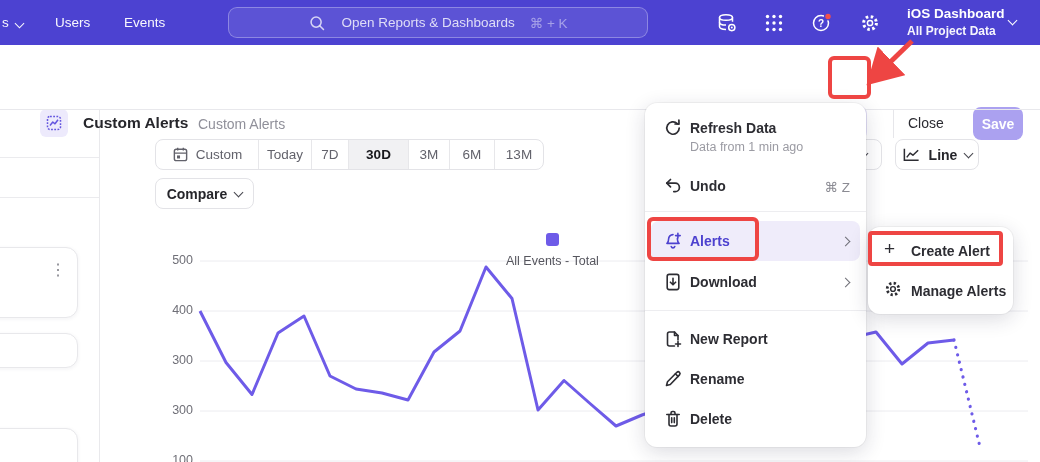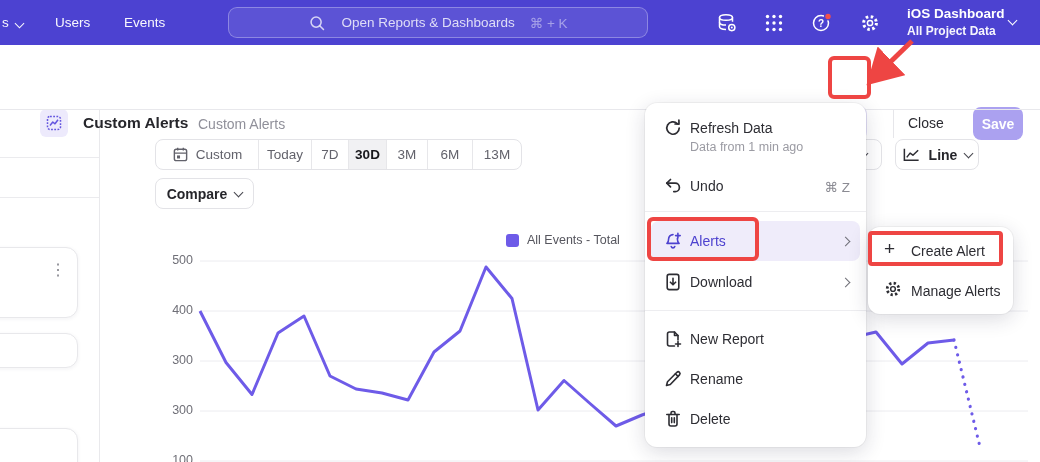--- a/index.html
+++ b/index.html
@@ -40,26 +40,26 @@
   
   .seg-group { position:absolute; left:155px; top:139px; height:31px; display:flex; background:#fff; border:1px solid #e3e3e7; border-radius:8px; overflow:hidden; z-index:2; }
   .seg { height:100%; display:flex; align-items:center; justify-content:center; gap:7px; font-size:13.5px; font-weight:500; color:#62626b; border-left:1px solid #e7e7ea; cursor:pointer; }
   .seg:first-child { border-left:none; }
   .seg.selected { background:#f1f1f3; color:#18181c; font-weight:700; }
   .btn-outline { position:absolute; height:31px; background:#fff; border:1px solid #e3e3e7; border-radius:8px; display:flex; align-items:center; justify-content:center; gap:8px; font-size:14px; font-weight:600; color:#26262b; cursor:pointer; }
 
   
   #chart-svg { position:absolute; left:0; top:0; width:1040px; height:462px; z-index:0; }
   .ytick { position:absolute; left:148px; width:45px; text-align:right; font-size:12.5px; color:#6f6f77; }
-  .legend { position:absolute; left:506px; top:233px; display:flex; align-items:center; gap:8px; font-size:12.5px; color:#56565e; z-index:1; }
+  .legend { position:absolute; left:506px; top:233px; display:flex; align-items:center; gap:8px; font-size:12.5px; color:#56565e; z-index:1;flex-direction:column; }
   .legend-swatch { width:13px; height:13px; border-radius:3px; }
 
   
   .menu { position:absolute; left:645px; top:103px; width:221px; height:344px; background:#fff; border-radius:12px; box-shadow:0 5px 20px rgba(30,30,60,.16), 0 0 0 1px rgba(0,0,0,.04); z-index:10; }
-  .menu-item-label { position:absolute; left:45px; font-size:14px; font-weight:400; color:#2d2d33; white-space:nowrap; }
+  .menu-item-label { position:absolute; left:45px; font-size:14px; font-weight:700; color:#2d2d33; white-space:nowrap; }
   .menu-item { position:absolute; left:0; width:221px; height:40px; cursor:pointer; }
   .menu-sub { position:absolute; left:45px; font-size:12.5px; color:#9b9ba3; white-space:nowrap; }
   .menu-shortcut { position:absolute; right:16px; font-size:13.5px; color:#8b8b93; }
   .menu-divider { position:absolute; left:0; width:221px; height:1px; background:#ededf0; }
   .menu-ic { position:absolute; left:17px; width:20px; height:20px; }
   .chev-r { position:absolute; right:17px; width:7px; height:7px; border-right:1.8px solid #6f6f77; border-bottom:1.8px solid #6f6f77; transform:rotate(-45deg); }
   .alerts-hover { position:absolute; left:6px; top:118px; width:209px; height:40px; background:#efecfa; border-radius:8px; }
   .submenu { position:absolute; left:868px; top:227px; width:145px; height:87px; background:#fff; border-radius:12px; box-shadow:0 5px 20px rgba(30,30,60,.16), 0 0 0 1px rgba(0,0,0,.04); z-index:11; }
 
   
@@ -106,21 +106,21 @@
           <rect x="5.3" y="10" width="3.2" height="3.2" fill="#62626b" stroke="none"></rect>
         </svg>
       <span>Custom</span>
     </div>
     <div class="seg" style="width:53px">
         <span>Today</span>
       </div>
     <div class="seg" style="width:37px">
         <span>7D</span>
       </div>
-    <div class="seg selected" style="width:38px">
+    <div class="seg selected" style="width:60px">
         <span>30D</span>
       </div>
     <div class="seg" style="width:41px">
         <span>3M</span>
       </div>
     <div class="seg" style="width:45px">
         <span>6M</span>
       </div>
     <div class="seg" style="width:49px">
         <span>13M</span>

